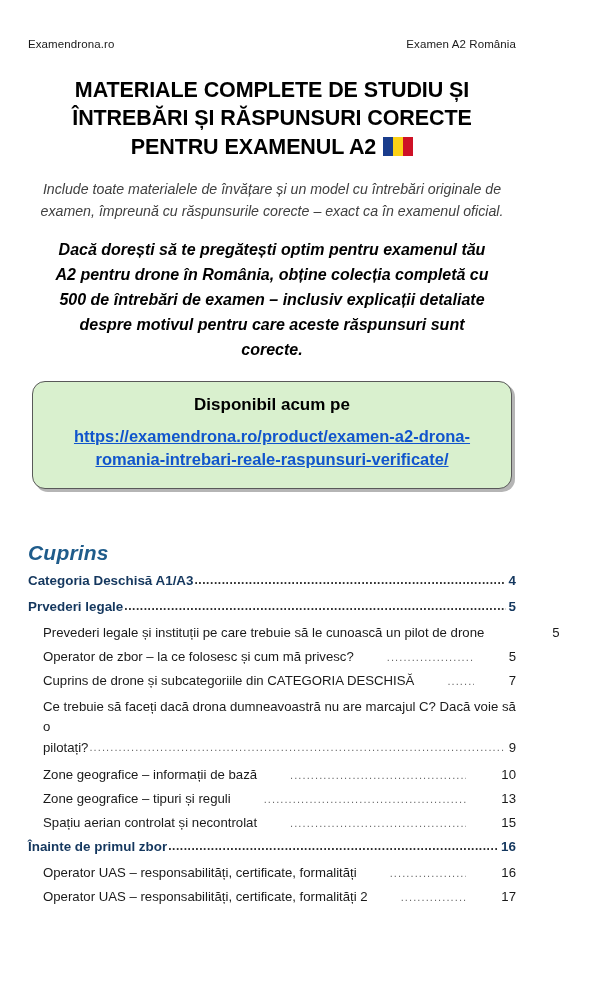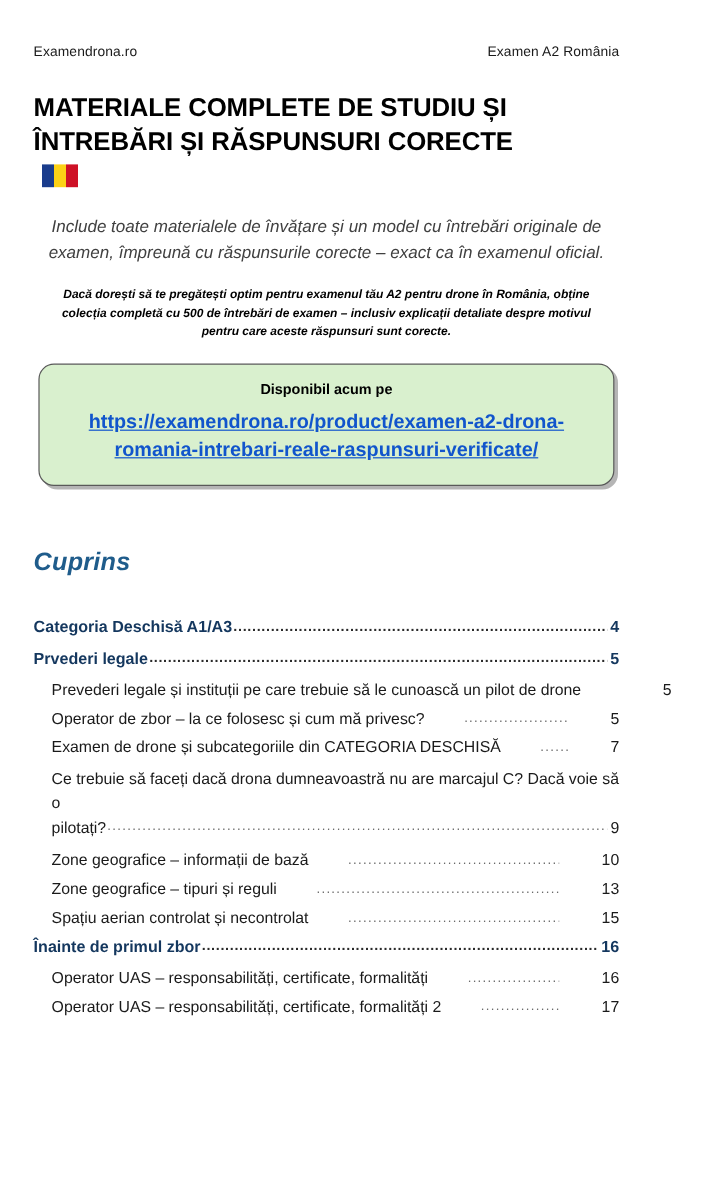--- a/index.html
+++ b/index.html
@@ -31,21 +31,21 @@
     align-items: baseline;
     padding-top: 38px;
     font-size: 11.5px;
     color: #1a1a1a;
     letter-spacing: 0.1px;
   }
 
   
   .doc-title {
     margin: 26px 0 0 0;
-    text-align: left;
+    text-align: center;
     font-size: 21.5px;
     font-weight: bold;
     line-height: 1.32;
     letter-spacing: -0.1px;
     color: #000000;
   }
   .flag {
     display: inline-block;
     width: 30px;
     height: 19px;
@@ -74,39 +74,39 @@
     line-height: 1.52;
     color: #404040;
   }
 
   
   .pitch {
     margin: 16px 22px 0 22px;
     text-align: center;
     font-style: italic;
     font-weight: bold;
-    font-size: 10px;
+    font-size: 16px;
     line-height: 1.56;
     color: #000000;
   }
 
   
   .callout-wrap {
     margin: 18px 4px 0 4px;
   }
   .callout {
     background: #d9f0ce;
     border: 1.4px solid #595959;
     border-radius: 13px;
     box-shadow: 3px 3px 0 0 rgba(120,120,120,0.55);
     padding: 13px 18px 16px 18px;
     text-align: center;
   }
   .callout-heading {
-    font-size: 12px;
+    font-size: 17px;
     font-weight: bold;
     color: #000000;
     margin-bottom: 9px;
   }
   .callout-link {
     display: block;
     font-size: 16.5px;
     font-weight: bold;
     line-height: 1.42;
     color: #1155cc;
@@ -121,21 +121,21 @@
     margin: 52px 0 0 0;
     font-size: 21px;
     font-weight: bold;
     font-style: italic;
     color: #1f5c8b;
     letter-spacing: 0.2px;
   }
 
   
   .toc {
-    margin-top: 34px;
+    margin-top: 8px;
   }
   .toc-row {
     display: flex;
     align-items: flex-end;
     font-size: 13.2px;
     color: #1a1a1a;
     margin-bottom: 9px;
     cursor: pointer;
   }
   .toc-row.lvl1 {
@@ -195,21 +195,21 @@
 <div class="page">
 
   <div class="doc-header">
     <span>Examendrona.ro</span>
     <span>Examen A2 România</span>
   </div>
 
   <h1 class="doc-title">
     <span>MATERIALE COMPLETE DE STUDIU ȘI</span><br>
     <span>ÎNTREBĂRI ȘI RĂSPUNSURI CORECTE</span><br>
-    <span class="flag"><span class="f-blue"></span><span class="f-yellow"></span><span class="f-red"></span></span>
+    <span>PENTRU EXAMENUL A2</span><span class="flag"><span class="f-blue"></span><span class="f-yellow"></span><span class="f-red"></span></span>
   </h1>
 
   <p class="intro-note">Include toate materialele de învățare și un model cu întrebări originale de examen, împreună cu răspunsurile corecte – exact ca în examenul oficial.</p>
 
   <p class="pitch">Dacă dorești să te pregătești optim pentru examenul tău A2 pentru drone în România, obține colecția completă cu 500 de întrebări de examen – inclusiv explicații detaliate despre motivul pentru care aceste răspunsuri sunt corecte.</p>
 
   <div class="callout-wrap">
     <div class="callout">
       <div class="callout-heading">Disponibil acum pe</div>
       <a class="callout-link">https://examendrona.ro/product/examen-a2-drona-romania-intrebari-reale-raspunsuri-verificate/</a>
@@ -233,21 +233,21 @@
         <span class="toc-text">Prevederi legale și instituții pe care trebuie să le cunoască un pilot de drone</span>
         <span class="dots">...........................................................................................................................................................................................................................</span>
         <span class="toc-page">5</span>
       </div>
       <div class="toc-row lvl2">
         <span class="toc-text">Operator de zbor – la ce folosesc și cum mă privesc?</span>
         <span class="dots">...........................................................................................................................................................................................................................</span>
         <span class="toc-page">5</span>
       </div>
       <div class="toc-row lvl2">
-        <span class="toc-text">Examen de drone și subcategoriile din CATEGORIA DESCHISĂ</span>
+        <span class="toc-text">Cuprins de drone și subcategoriile din CATEGORIA DESCHISĂ</span>
         <span class="dots">...........................................................................................................................................................................................................................</span>
         <span class="toc-page">7</span>
       </div>
       <div class="toc-row lvl2 wrap">
         <span class="wrap-line1">Ce trebuie să faceți dacă drona dumneavoastră nu are marcajul C? Dacă voie să o</span>
         <span class="wrap-line2">
           <span class="toc-text">pilotați?</span>
           <span class="dots">...........................................................................................................................................................................................................................</span>
           <span class="toc-page">9</span>
         </span>

